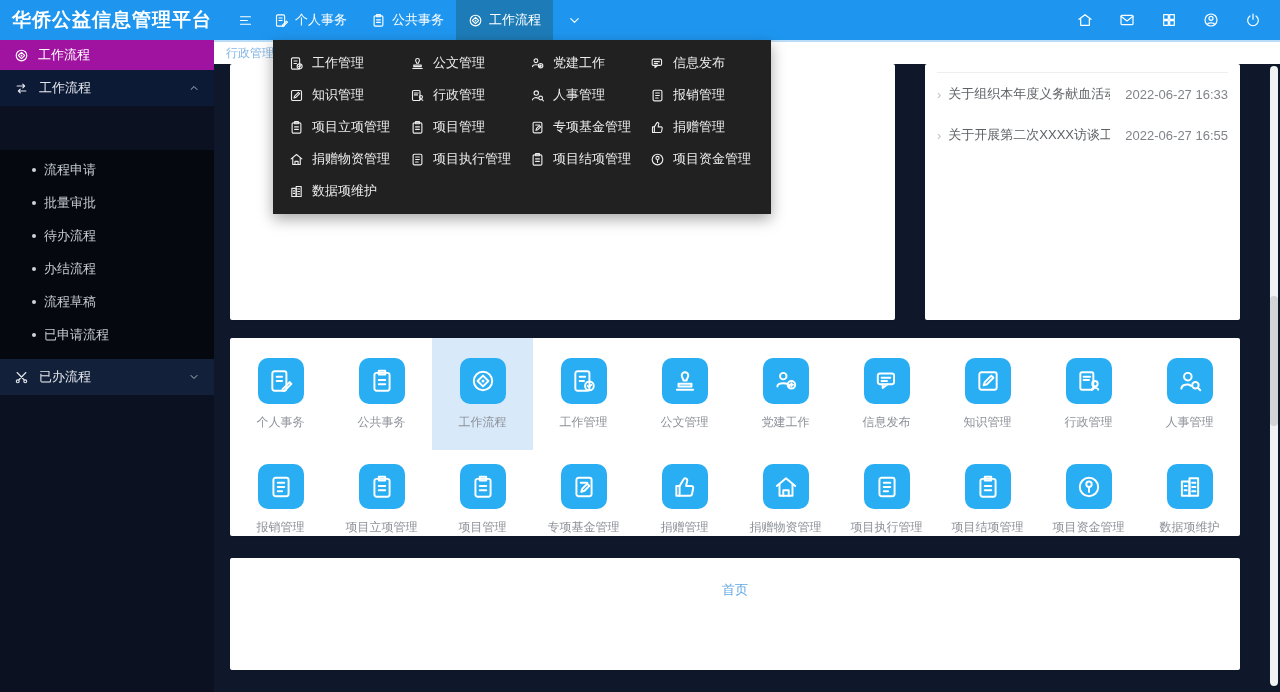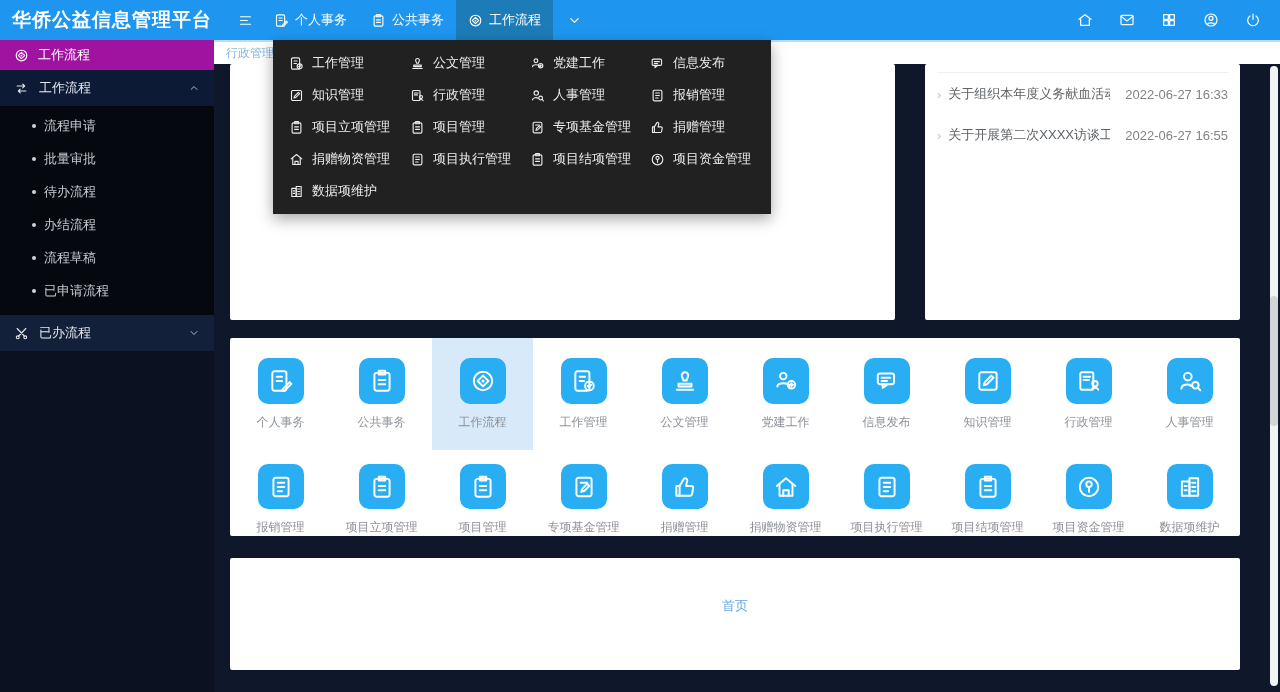--- a/index.html
+++ b/index.html
@@ -25,21 +25,21 @@
 
   
   .sidebar { position:absolute; top:40px; left:0; width:214px; height:652px; background:var(--sidebar-bg); z-index:20; }
   .sb-header { height:30px; background:var(--sidebar-header-purple); color:#fff; display:flex; align-items:center;
                padding-left:14px; gap:9px; font-size:13px; }
   .sb-group-title { height:36px; display:flex; align-items:center; padding:0 14px; gap:10px; font-size:13px;
                     color:#e3e6ec; cursor:pointer; background:var(--sidebar-group-bg); position:relative; }
   .sb-group-title .chev { margin-left:auto; opacity:.85; }
   .sb-group-title .chev svg { width:12px; height:12px; }
   .sb-group.expanded > .sb-group-title { background:var(--sidebar-parent-bg); }
-  .sb-sub { background:var(--sidebar-submenu-bg); padding:3px 0 8px; }
+  .sb-sub { background:var(--sidebar-submenu-bg); padding:3px 0 8px;margin-top:44px; }
   .sb-sub-item { height:33px; display:flex; align-items:center; padding-left:32px; color:#c5cad3; font-size:13px; cursor:pointer; }
   .sb-sub-item .dot { width:4px; height:4px; border-radius:50%; background:#cfd4dc; margin-right:8px; }
 
   
   .tabbar { position:absolute; left:214px; top:40px; width:1066px; height:24px; background:#fff;
             border-top:2px solid #b9ddf8; z-index:10; display:flex; align-items:center; }
   .tab { font-size:12px; color:#82b6e6; padding:0 12px; cursor:pointer; }
 
   .card { position:absolute; background:#fff; border-radius:2px; box-shadow:0 1px 2px rgba(0,0,0,0.04); }
   .card-left  { left:230px; top:64px; width:665px; height:256px; }
@@ -56,21 +56,21 @@
   .apps-row.r2 { height:86px; }
   .app-cell { width:101px; display:flex; flex-direction:column; align-items:center; cursor:pointer; }
   .apps-row.r1 .app-cell { padding-top:20px; }
   .apps-row.r2 .app-cell { padding-top:14px; }
   .app-cell.active { background:var(--tile-active-bg); }
   .tile { width:46px; height:46px; border-radius:10px; background:var(--tile-blue); color:#fff;
           display:flex; align-items:center; justify-content:center; }
   .tile .icon svg { width:26px; height:26px; }
   .app-label { margin-top:10px; font-size:12px; color:#8d9199; }
 
-  .card-footer { left:230px; top:558px; width:1010px; height:112px; text-align:center; padding-top:38px; }
+  .card-footer { left:230px; top:558px; width:1010px; height:112px; text-align:center; padding-top:22px; }
   .home-link { color:var(--link-blue); font-size:13px; text-decoration:none; cursor:pointer; }
 
   
   .dropdown { position:absolute; left:273px; top:40px; width:498px; background:var(--dropdown-bg); z-index:40;
               padding:7px 0 7px 16px; box-shadow:0 5px 14px rgba(0,0,0,.35);
               display:grid; grid-template-columns:121px 120px 120px 120px; }
   .dd-item { height:32px; display:flex; align-items:center; gap:8px; color:#ececec; font-size:13px; cursor:pointer; }
   .dd-item .icon svg { width:15px; height:15px; }
 
   

